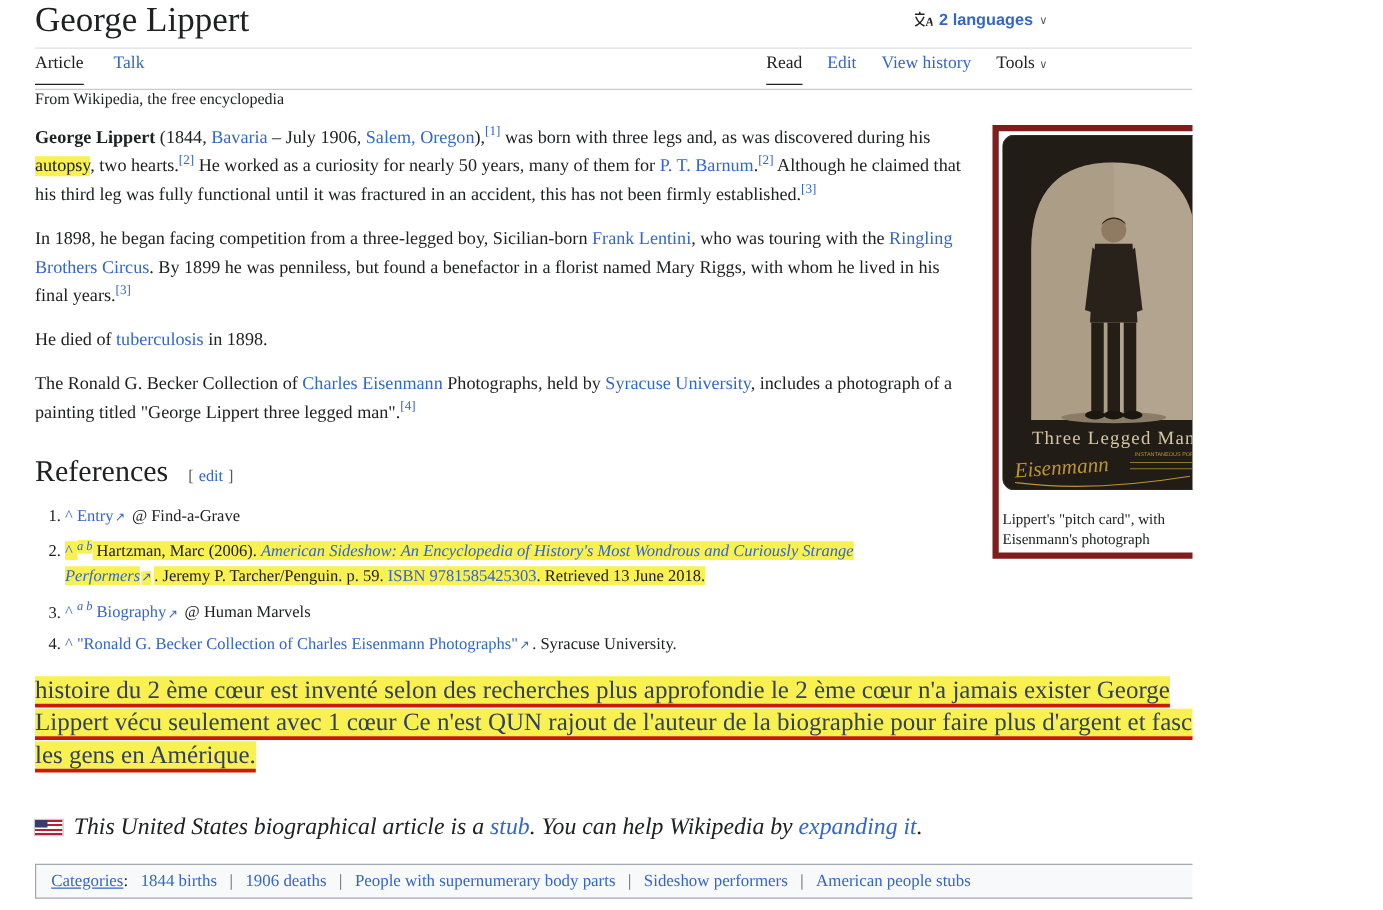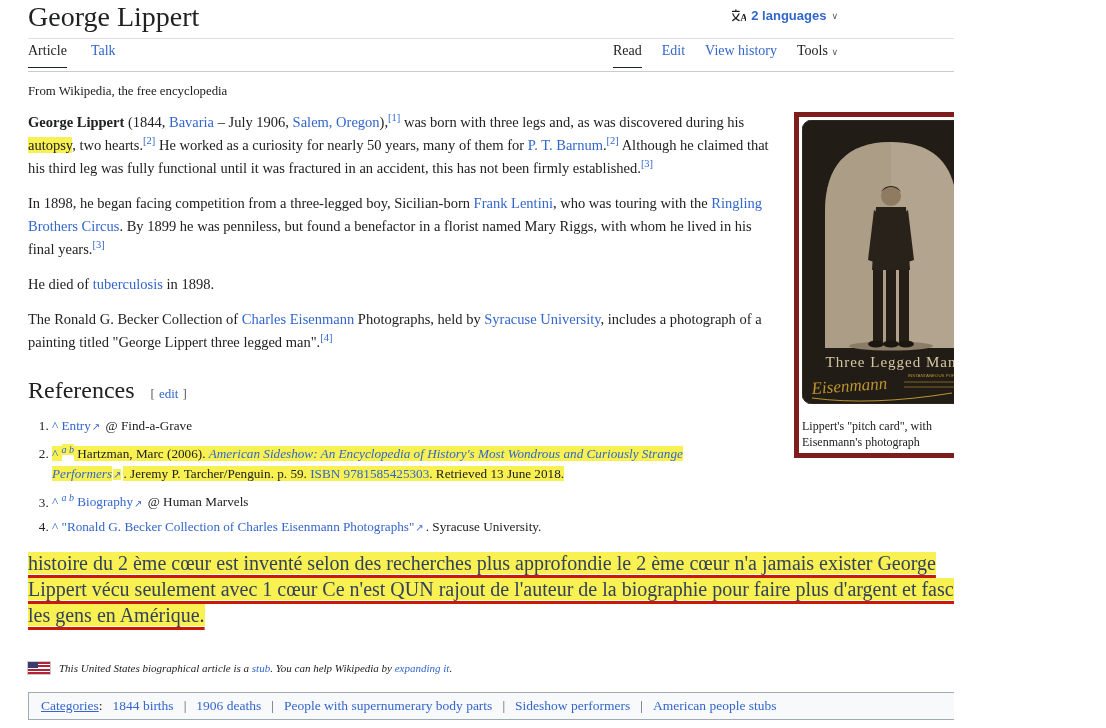--- a/index.html
+++ b/index.html
@@ -29,21 +29,21 @@
     border-bottom:1px solid #c8ccd1; font-size:14px;
   }
   .tabs-left { display:flex; gap:24px; }
   .tabs-right { display:flex; gap:20px; align-items:flex-end; }
   .tab { padding-bottom:8px; cursor:pointer; white-space:nowrap; }
   .tab.active { color:#202122; border-bottom:1px solid #202122; margin-bottom:-1px; }
   .tab.link { color:var(--link); }
   .tab.dark { color:#202122; }
   
   .main { position:relative; margin-left:28px; width:962px; }
-  .tagline { font-size:12.8px; margin-top:12px; }
+  .tagline { font-size:12.8px; }
   .para { width:742px; font-size:14.5px; line-height:23px; margin:12px 0 0 0; }
   .b { font-weight:bold; }
   .i { font-style:italic; }
   .lnk { color:var(--link); cursor:pointer; }
   .hl { background:var(--highlight); }
   sup { font-size:10.5px; line-height:0; vertical-align:super; color:var(--link); cursor:pointer; }
   .ab { font-style:italic; font-size:10px; vertical-align:super; color:var(--link); cursor:pointer; }
   .extico { font-size:10px; color:var(--link); margin:0 2px 0 1px; }
   
   .refhead { margin:22px 0 0 0; font-size:24px; font-weight:400; line-height:28px; }
@@ -63,21 +63,21 @@
   }
   
   .infobox {
     position:absolute; top:28px; left:766px; width:194px;
     border:5px solid #7f1d1d; background:#fff; padding:3px;
   }
   .caption { font-size:12px; line-height:16px; margin-top:10px; padding-right:22px; }
   .expandico { position:absolute; right:9px; top:302px; width:11px; height:11px; border:1px solid #54595d; cursor:pointer; }
   .expandico::after { content:""; position:absolute; right:-4px; top:-4px; width:6px; height:6px; background:#fff; border:1px solid #54595d; }
   
-  .stub { margin-top:34px; display:flex; align-items:center; gap:9px; font-size:11px; }
+  .stub { margin-top:34px; display:flex; align-items:center; gap:9px; font-size:19px; }
   .stubtext { font-style:italic; }
   .flag { position:relative; width:22px; height:12px; flex:0 0 auto;
     background:repeating-linear-gradient(180deg,#b22234 0 1.72px,#fff 1.72px 3.44px);
     outline:1px solid #c8ccd1; }
   .flag::before { content:""; position:absolute; left:0; top:0; width:9.5px; height:6.5px; background:#3c3b6e; }
   
   .catbar { margin-top:18px; width:962px; border:1px solid #a2a9b1; background:#f8f9fa;
     padding:5px 12px; font-size:13.5px; }
   .catlabel .lab { color:var(--link); cursor:pointer;text-decoration:underline; }
   .catlabel .colon { color:#202122; margin-right:10px; }

